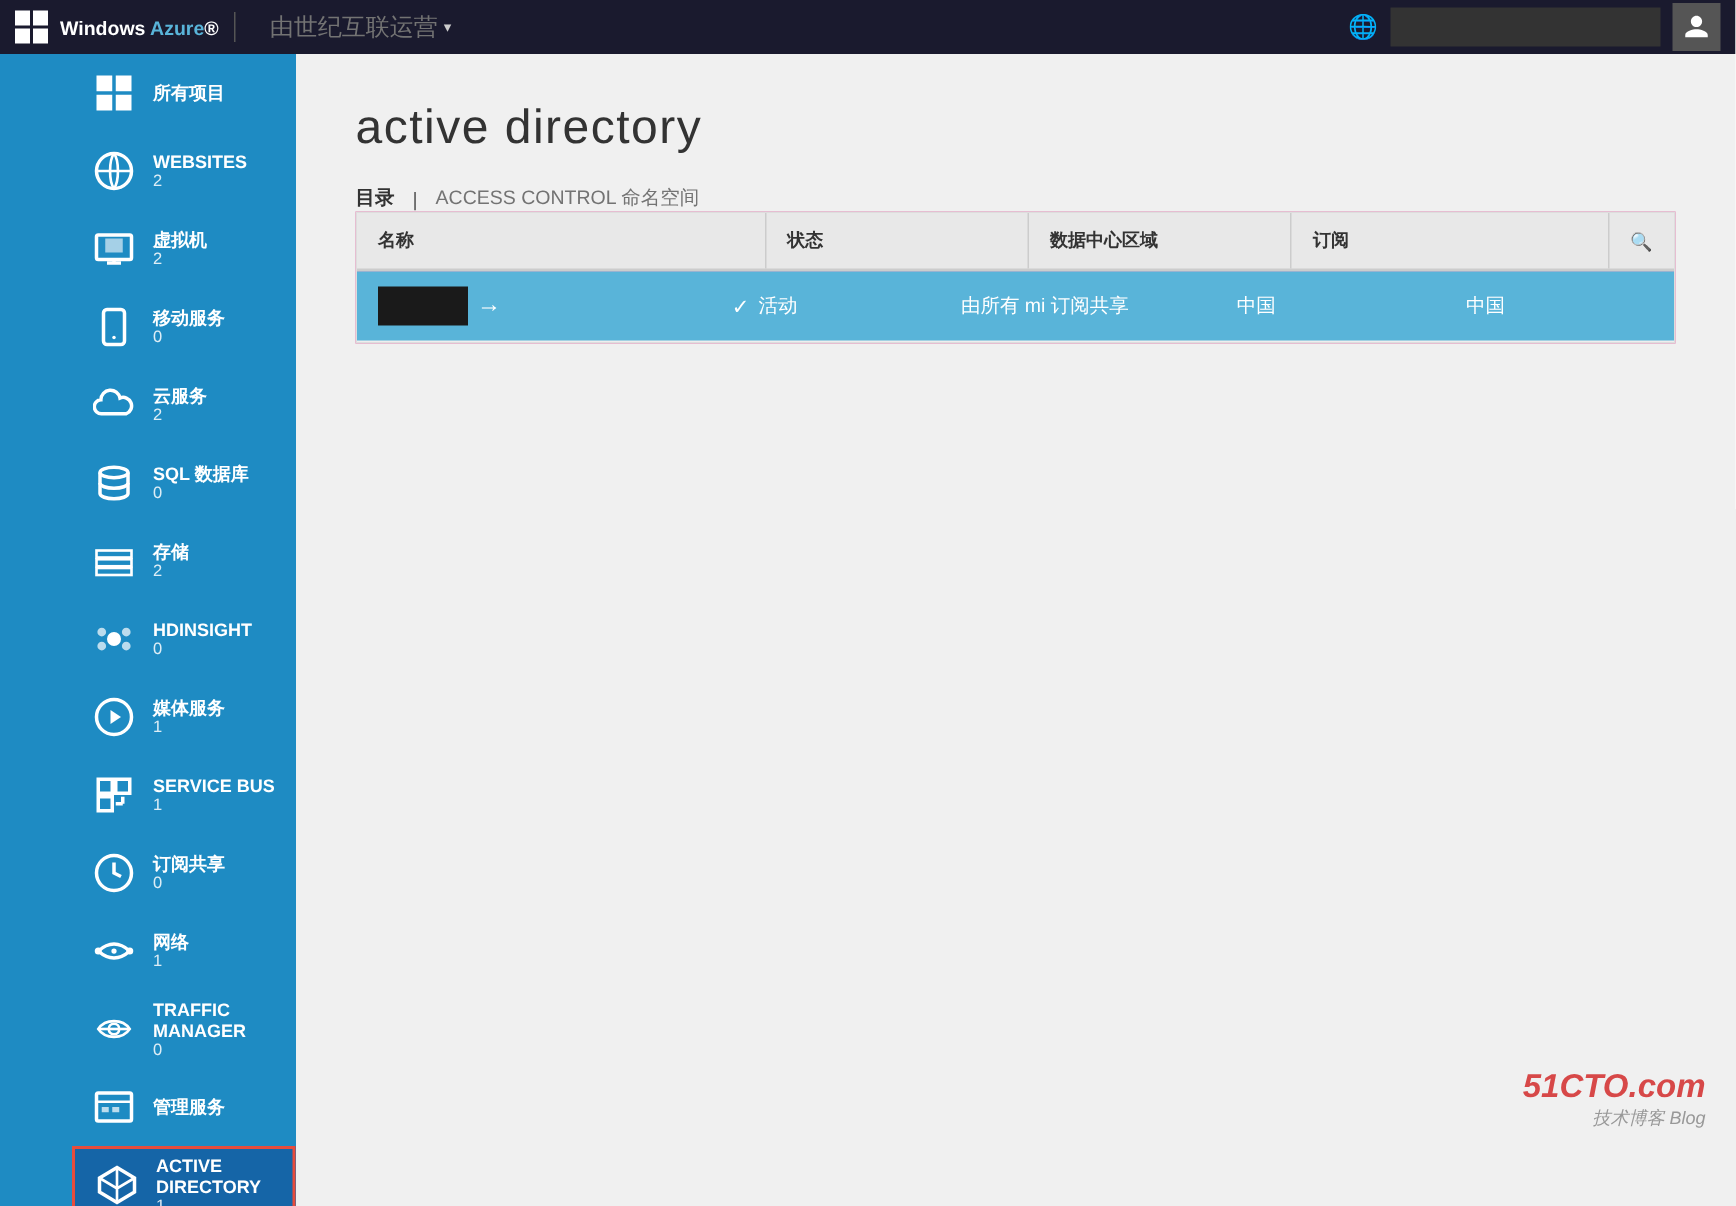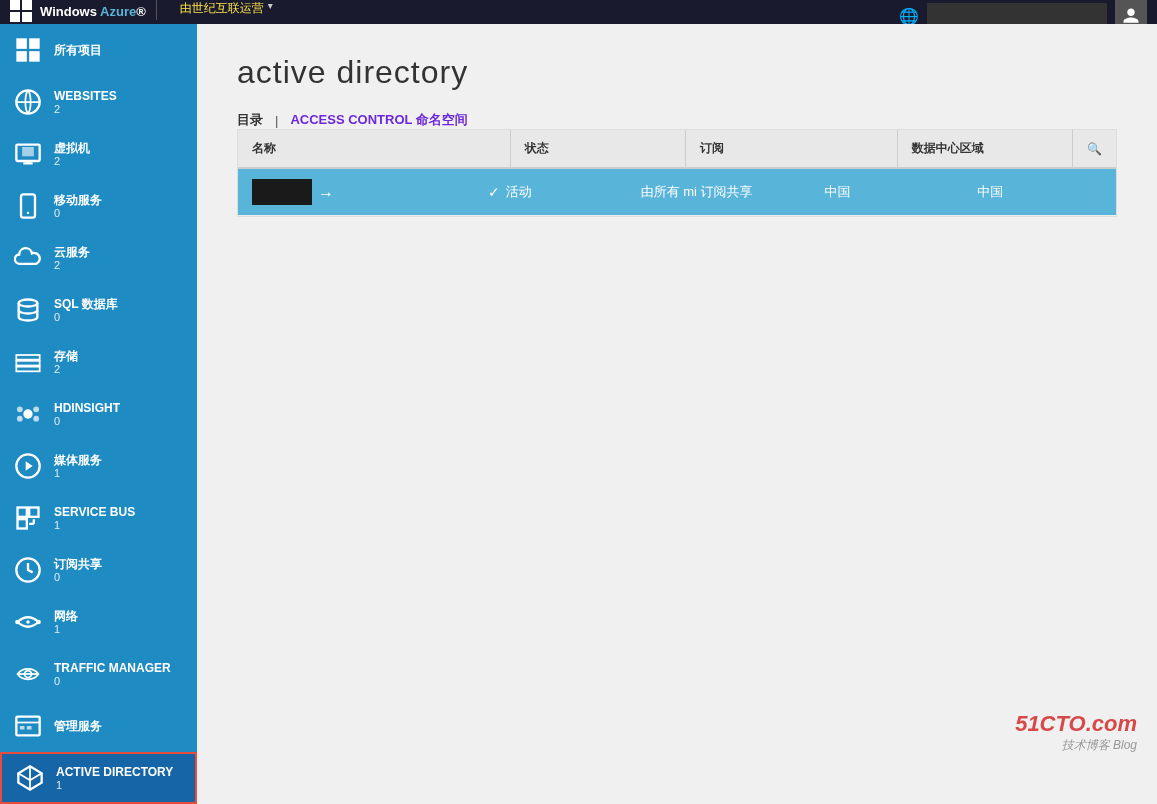--- a/index.html
+++ b/index.html
@@ -1,23 +1,23 @@
 <!DOCTYPE html>
 <html><head>
   <meta charset="utf-8">
   <style>
     * { margin: 0; padding: 0; box-sizing: border-box; }
     body { width: 1157px; height: 804px; overflow: hidden; font-family: 'Segoe UI', Arial, sans-serif; display: flex; flex-direction: column; }
 
     
     .topbar {
-      height: 24px;
+      height: 36px;
       background: #1a1a2e;
       display: flex;
-      align-items: flex-start;
+      align-items: center;
       padding: 0 10px;
       flex-shrink: 0;
     }
     .topbar-logo {
       display: flex;
       align-items: center;
       gap: 8px;
       color: white;
       font-size: 13px;
       font-weight: bold;
@@ -27,21 +27,21 @@
       height: 22px;
       display: grid;
       grid-template-columns: 1fr 1fr;
       grid-template-rows: 1fr 1fr;
       gap: 2px;
     }
     .windows-logo div { background: white; }
     .azure-text { color: white; font-size: 13px; }
     .azure-text span { color: #59b4d9; }
     .divider-v { width: 1px; height: 20px; background: #555; margin: 0 10px; }
-    .company-name { color: #fde047; font-size: 12px; padding-left: 13px; }
+    .company-name { color: #737373; font-size: 16px; padding-left: 13px; }
     .dropdown-arrow { color: #ccc; font-size: 10px; margin-left: 4px; cursor: pointer; }
     .topbar-right { margin-left: auto; display: flex; align-items: center; gap: 8px; }
     .globe-icon { color: white; font-size: 16px; cursor: pointer; }
     .search-box {
       width: 180px;
       height: 26px;
       background: #333;
       border: none;
       color: white;
       padding: 0 8px;
@@ -76,20 +76,21 @@
       flex-shrink: 0;
     }
     .sidebar-item {
       display: flex;
       align-items: center;
       padding: 10px 12px;
       cursor: pointer;
       color: white;
       gap: 10px;
       min-height: 52px;
+      margin-left: 48px;
     }
     .sidebar-item.active {
       background: #1565a7;
       border: 2px solid #e74c3c;
     }
     .sidebar-icon {
       width: 32px;
       height: 32px;
       display: flex;
       align-items: center;
@@ -116,21 +117,21 @@
       letter-spacing: 1px;
     }
     .breadcrumb {
       display: flex;
       align-items: center;
       gap: 12px;
       font-size: 13px;
       color: #555;
     }
     .breadcrumb-label { font-weight: bold; color: #333; }
-    .breadcrumb-item { color: #6d28d9; cursor: pointer; font-weight: bold; }
+    .breadcrumb-item { color: #737373; cursor: pointer; }
 
     
     .table-container { background: #ec4899; border: 1px solid #ddd; }
     .table-header {
       display: flex;
       background: #e8e8e8;
       border-bottom: 2px solid #ccc;
     }
     .table-header-cell {
       padding: 10px 14px;
@@ -434,22 +435,22 @@
     <div class="breadcrumb">
       <span class="breadcrumb-label">目录</span>
       <span>|</span>
       <span class="breadcrumb-item">ACCESS CONTROL 命名空间</span>
     </div>
 
     <div class="table-container">
       <div class="table-header">
         <div class="table-header-cell col-name">名称</div>
         <div class="table-header-cell col-status">状态</div>
+        <div class="table-header-cell col-region">数据中心区域</div>
         <div class="table-header-cell col-sub">订阅</div>
-        <div class="table-header-cell col-region">数据中心区域</div>
         <div class="table-header-cell">🔍</div>
       </div>
 
       <div class="table-row">
         <div class="table-cell cell-name">
           <div class="name-block"></div>
           <span class="arrow-icon">→</span>
         </div>
         <div class="table-cell cell-status">
           <span class="check-icon">✓</span>

